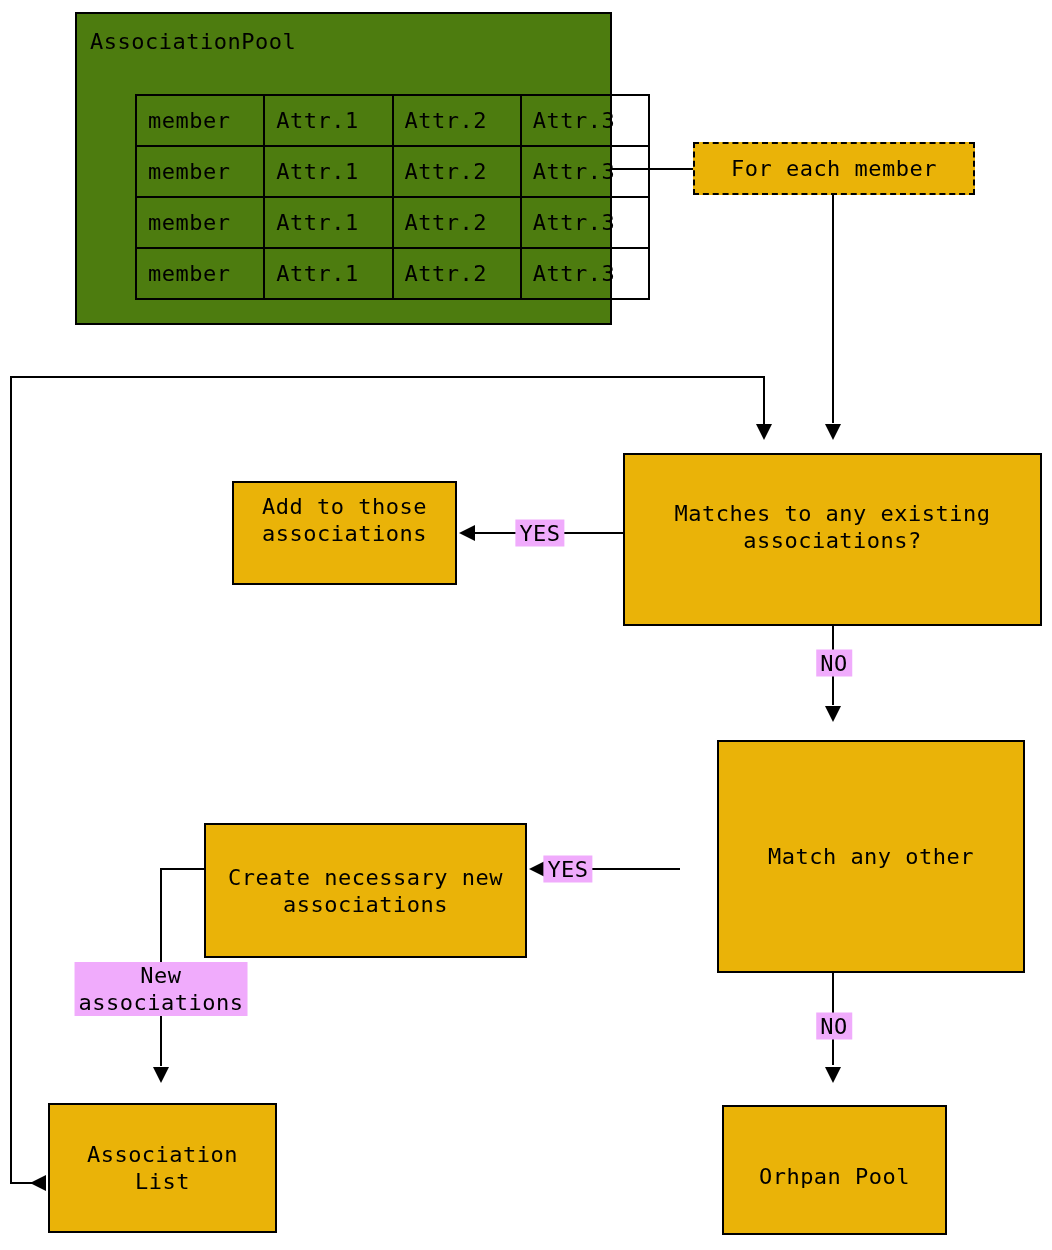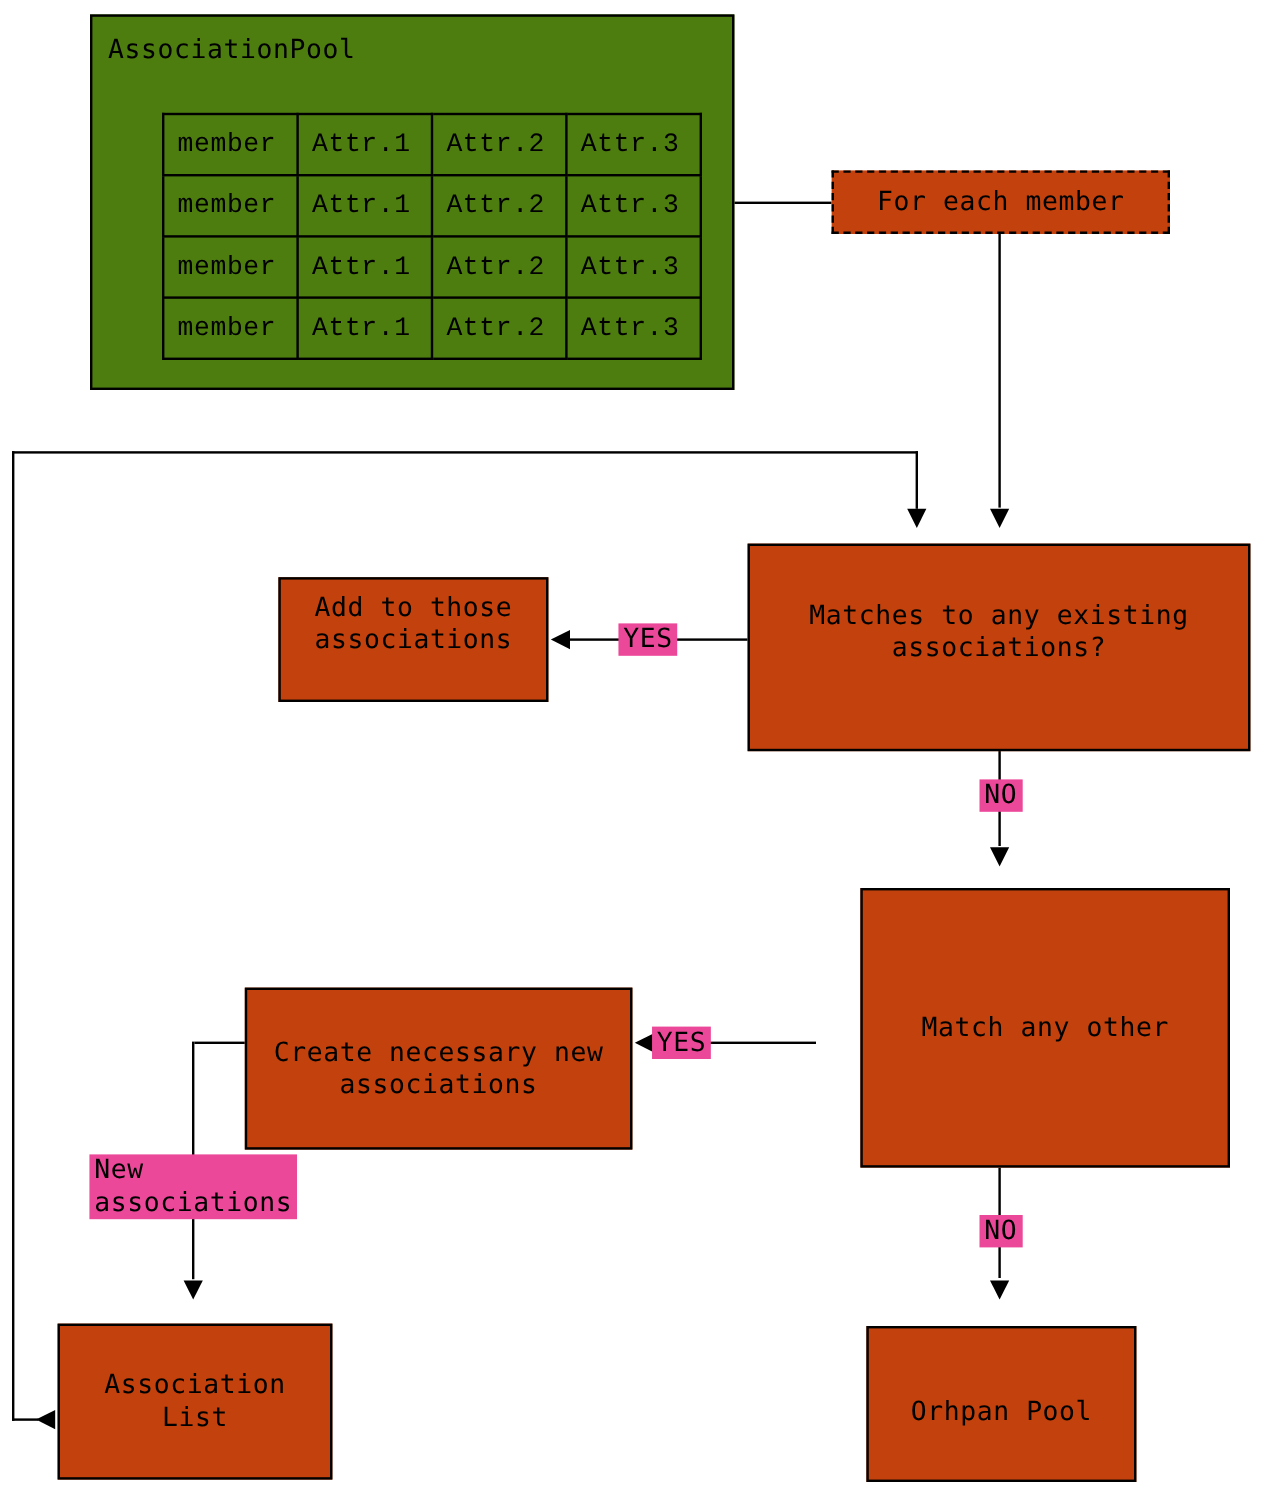--- a/index.html
+++ b/index.html
@@ -6,44 +6,44 @@
   html,body { background:#ffffff; }
   body {
     width:1052px; height:1250px; position:relative; overflow:hidden;
     font-family:"DejaVu Sans Mono", monospace; color:#000;
   }
   .stage { position:absolute; left:0; top:0; width:1052px; height:1250px; background:#fff; }
 
   
   .txt { font-size:22px; line-height:27px; letter-spacing:0.5px; }
   .box {
-    position:absolute; border:2px solid #000; background:#c2410c;
+    position:absolute; border:2px solid #000; background:#eab308;
     display:flex; flex-direction:column; align-items:center; justify-content:center;
     text-align:center; font-size:22px; line-height:27px; letter-spacing:0.5px;
   }
   .frame { position:absolute; border:2px solid #000; background:#4d7c0f; }
   .dashed { border-style:dashed; }
   .hline, .vline { position:absolute; background:#000; }
   .hline { height:2px; } .vline { width:2px; }
   .arr-down { position:absolute; width:0; height:0;
     border-left:8px solid transparent; border-right:8px solid transparent;
     border-top:16px solid #000; }
   .arr-left { position:absolute; width:0; height:0;
     border-top:8px solid transparent; border-bottom:8px solid transparent;
     border-right:16px solid #000; }
   .edge-label {
-    position:absolute; transform:translate(-50%,-50%); background:#ec4899;
-    padding:0 4px; white-space:nowrap;
+    position:absolute; transform:translate(-50%,-50%); background:#f0abfc;
+    padding:0 4px; text-align:center; white-space:nowrap;
   }
 
   
   #pool-box { left:75px; top:12px; width:537px; height:313px; }
   #pool-title { position:absolute; left:13px; top:14px; white-space:nowrap; }
-  #pool-table { position:absolute; left:58px; top:80px; width:450px;
-    border-collapse:collapse; table-layout:fixed;font-family:Liberation Mono, monospace; }
+  #pool-table { position:absolute; left:58px; top:80px; width:515px;
+    border-collapse:collapse; table-layout:fixed; }
   #pool-table td { border:2px solid #000; height:51px; padding-left:11px;
     font-size:22px; letter-spacing:0.5px; white-space:nowrap; vertical-align:middle; }
 
   
   #foreach-box { left:693px; top:142px; width:282px; height:53px; }
   #line-pool-foreach { left:612px; top:168px; width:81px; }
   #line-foreach-down { left:832px; top:195px; height:228px; }
   #arr-foreach { left:825px; top:424px; }
 
   

